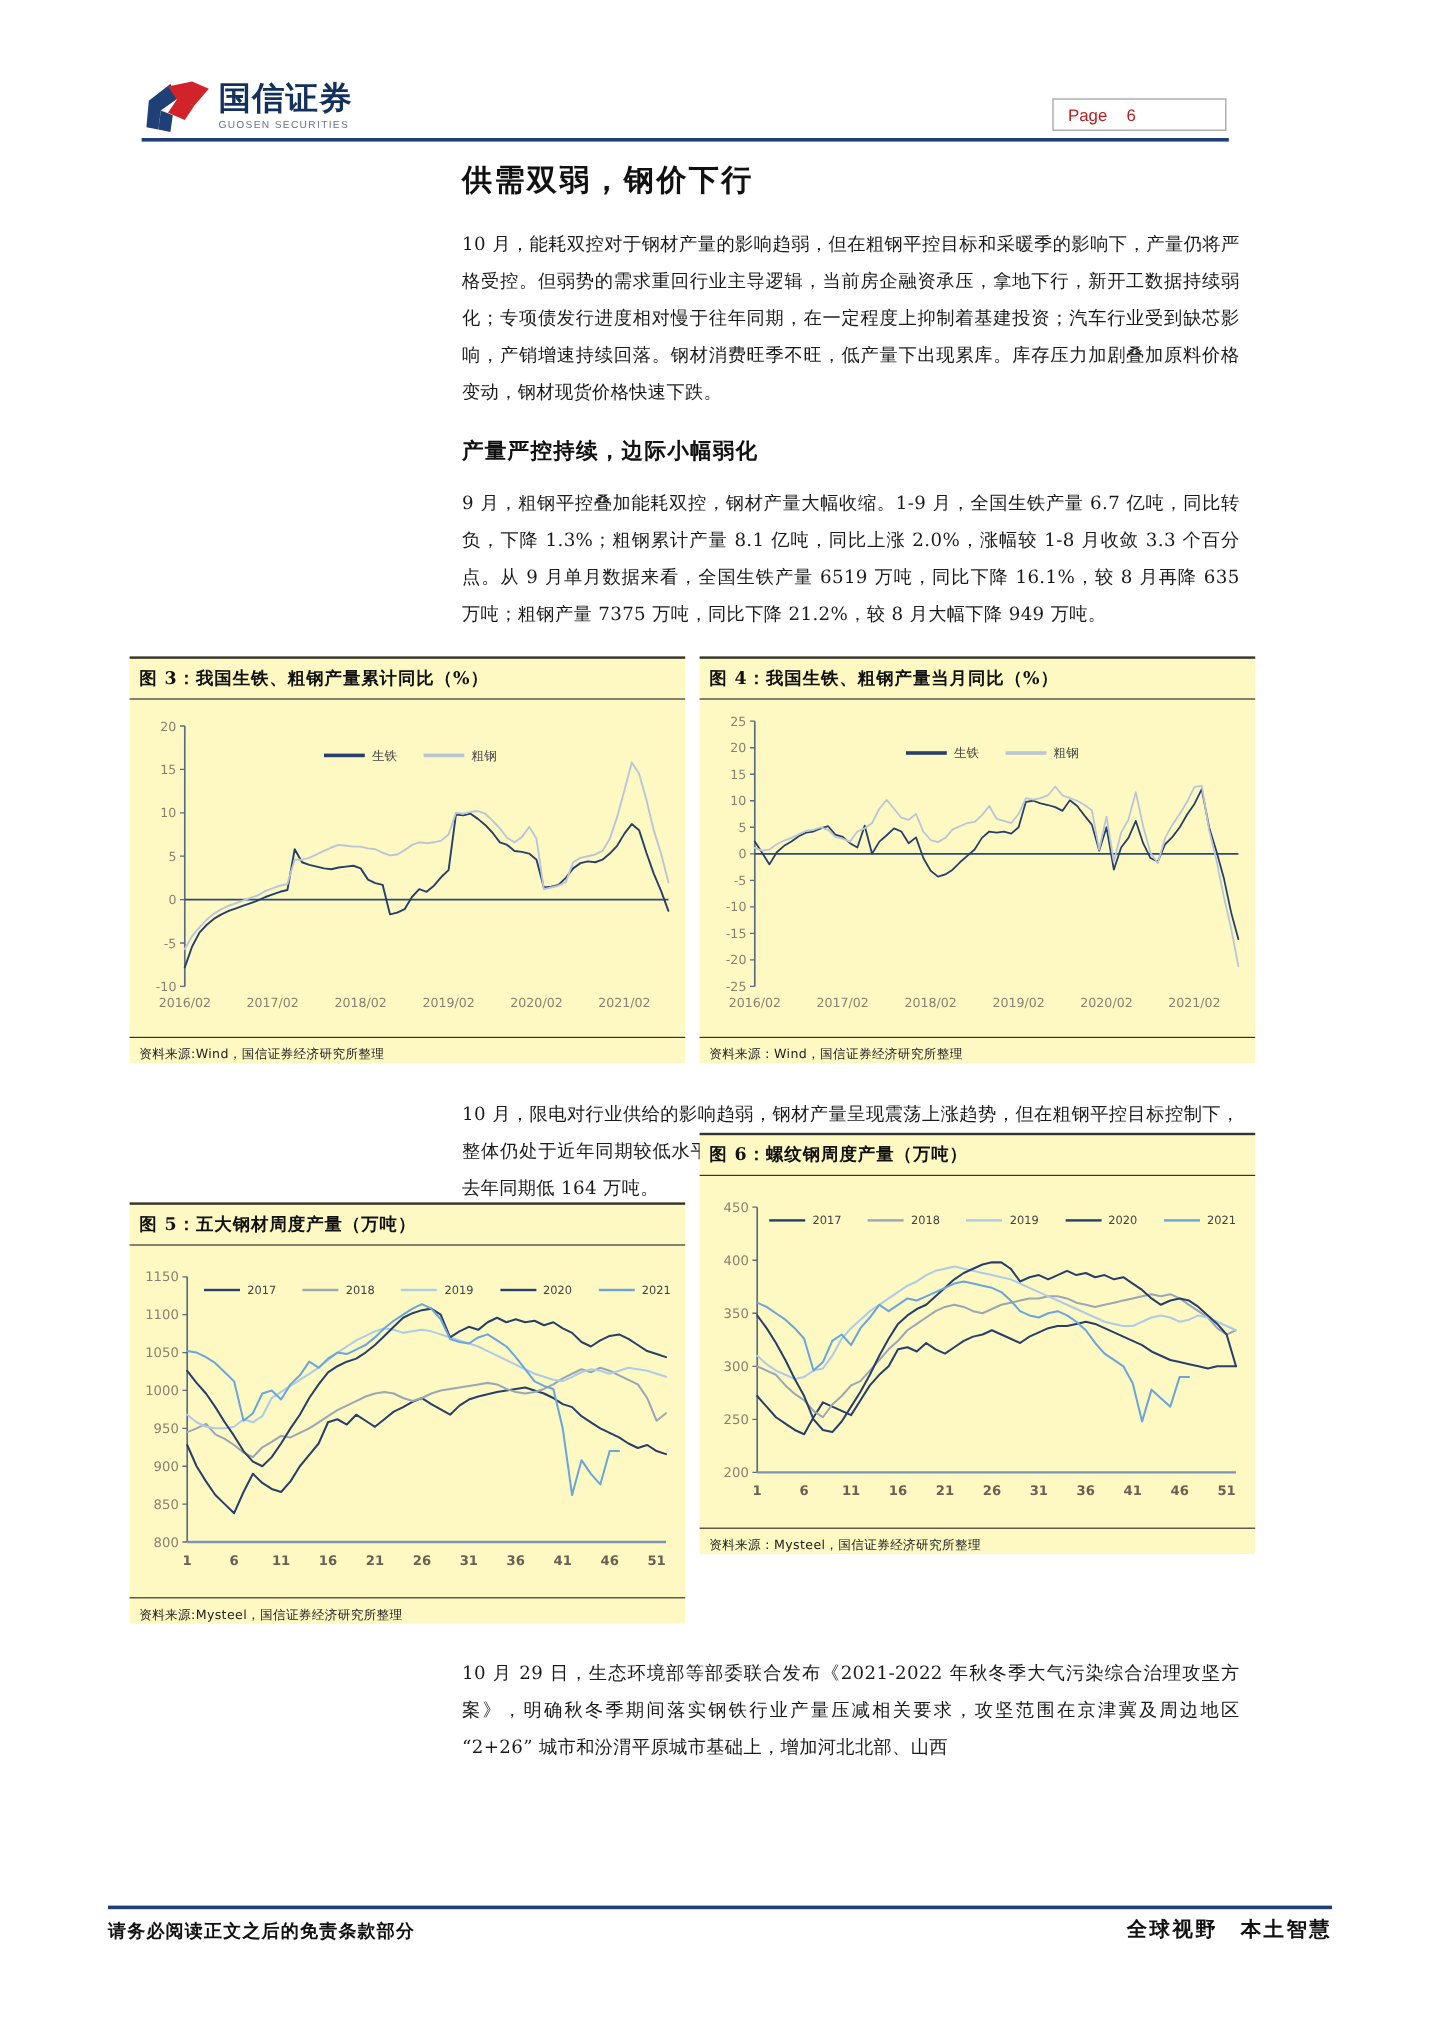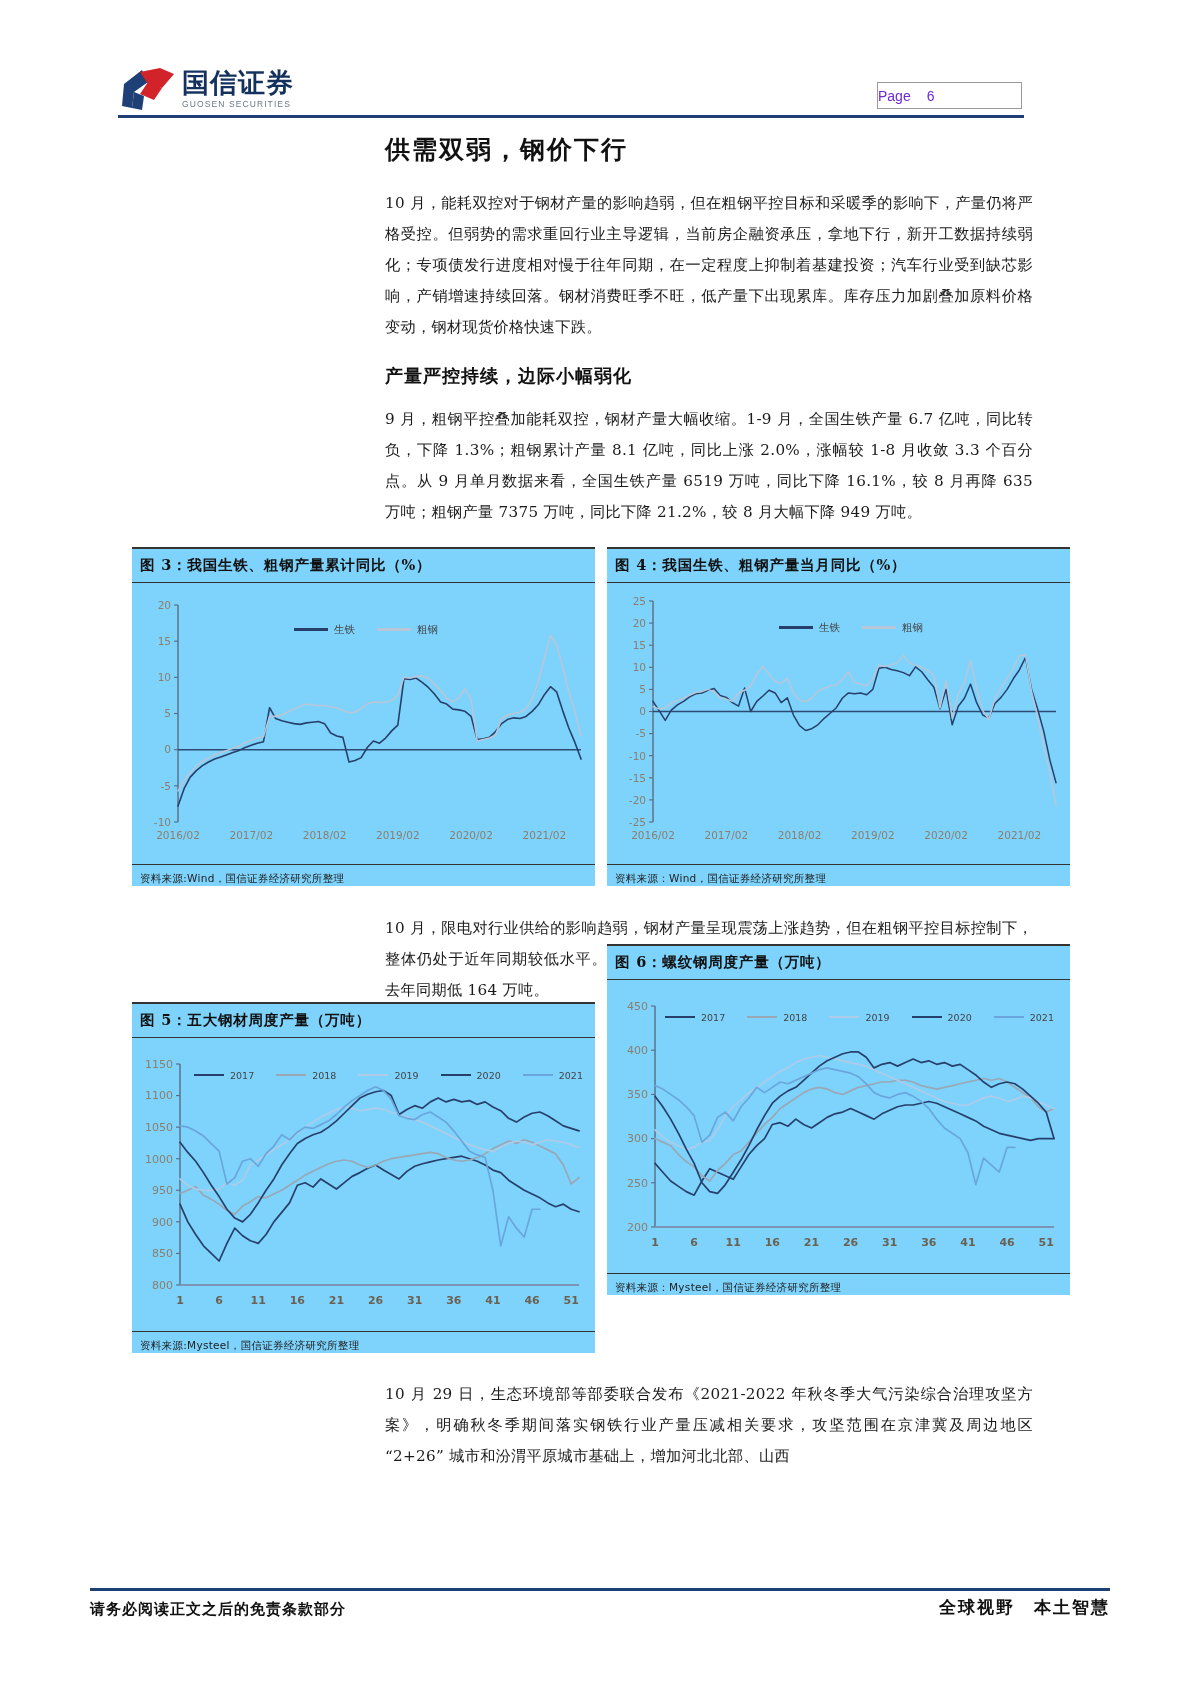--- a/index.html
+++ b/index.html
@@ -18,23 +18,23 @@
   .header { position:absolute; left:0; top:0; width:1200px; height:125px; }
   .logo-wrap { position:absolute; left:118px; top:66px; display:flex; align-items:center; gap:2px; }
   .logo-mark { width:62px; height:46px; position:relative; }
   .logo-text-cn { font-family:"DejaVu Sans", sans-serif; font-weight:bold; font-size:27px; color:#14315e; letter-spacing:1px; line-height:1; }
   .logo-text-en { font-family:"Liberation Sans", sans-serif; font-size:8.5px; color:#6a7788; letter-spacing:1.1px; margin-top:3px; }
   .page-box {
     position:absolute; right:178px; top:82px;
     width:145px; height:27px;
     border:1px solid #9b9b9b;
     display:flex; align-items:center;
-    padding-left:0;
+    padding-left:12px;
     font-family:"Liberation Sans", sans-serif;
-    font-size:14px; color:#6d28d9;
+    font-size:14px; color:#b91c1c;
   }
   .page-box .pnum { margin-left:16px; }
   .header-rule { position:absolute; left:118px; top:115px; width:906px; height:3px; background:#1f3f77; }
 
   h1.sec-title {
     font-family:"DejaVu Serif", serif;
     font-weight:bold; font-size:25px; color:#111;
     margin:0; padding:0;
     position:absolute; left:385px; top:133px;
     letter-spacing:2px;
@@ -50,21 +50,21 @@
     font-family:"DejaVu Serif", serif;
     font-size:15.2px; line-height:31px; color:#1a1a1a;
     margin:0; text-align:justify; letter-spacing:0.3px;
   }
   #para1 { top:188px; }
   #para2 { top:404px; }
   #para3 { top:913px; }
   #para4 { top:1379px; }
 
   
-  .fig { position:absolute; background:#7dd3fc;margin-left:24px; }
+  .fig { position:absolute; background:#fef9c3; }
   .fig-head-rule-top { height:1.5px; background:#333; width:100%; }
   .fig-head-rule-bot { height:1px; background:#333; width:100%; }
   .fig-title {
     font-family:"DejaVu Serif", serif;
     font-weight:bold; font-size:14.5px; color:#111;
     padding:7px 0 7px 8px; letter-spacing:0.8px; white-space:nowrap;
   }
   .fig-body { position:relative; width:100%; }
   .fig-src-rule { height:1px; background:#333; width:100%; }
   .fig-src {

